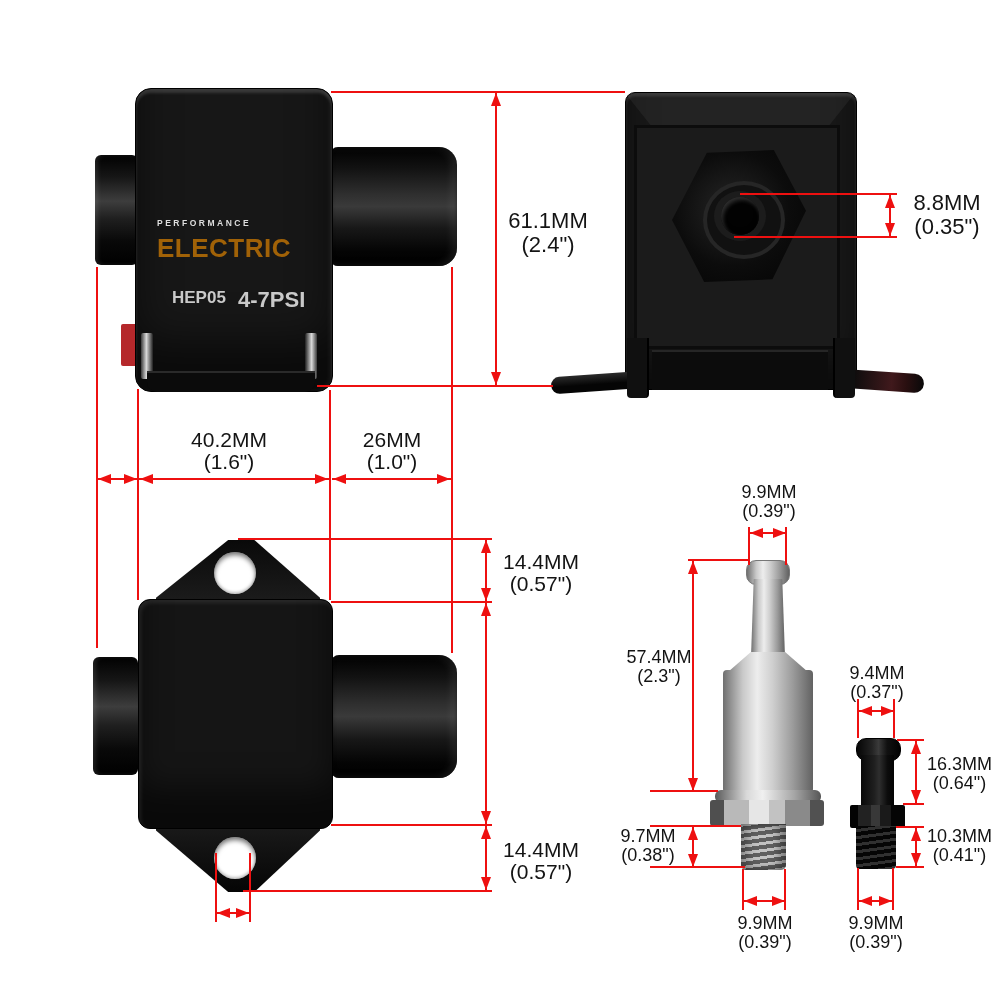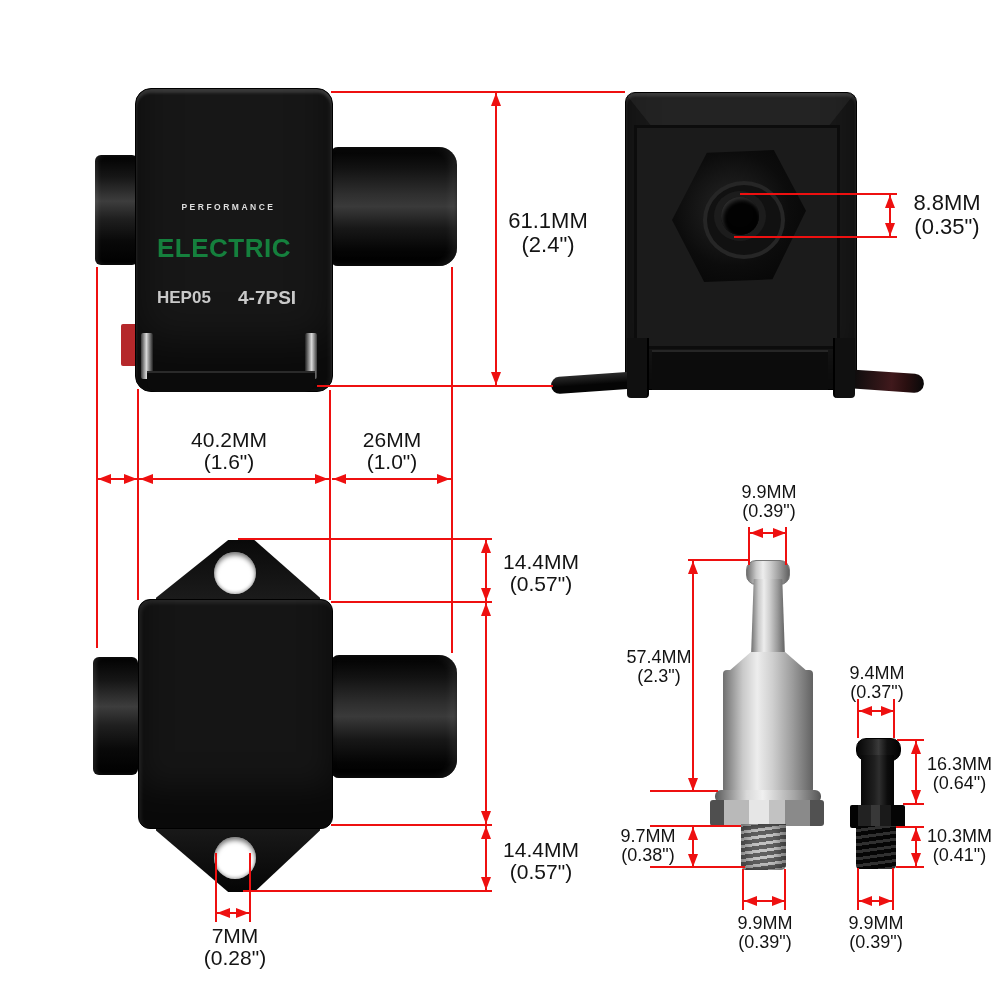--- a/index.html
+++ b/index.html
@@ -48,24 +48,24 @@
 
   <div class="logobox" style="left:160px;top:150px">
       <span>P</span>
     </div>
   <div class="logobox" style="left:208px;top:150px">
       <span>Q</span>
     </div>
   <div class="logobox" style="left:256px;top:150px">
       <span>Y</span>
     </div>
-  <div class="abs" style="left:157px;top:202px;width:143px;z-index:3;text-align:center;font-size:8.5px;letter-spacing:2.5px;font-weight:700;color:#dedede">PERFORMANCE</div>
-  <div class="abs" style="left:157px;top:233px;z-index:3;font-size:26px;font-weight:800;letter-spacing:.5px;color:#15803d">ELECTRIC</div>
-  <div class="abs" style="left:157px;top:288px;z-index:3;font-size:17px;font-weight:800;color:#c9c9c9">HEP05</div>
-  <div class="abs" style="left:238px;top:287px;z-index:3;font-size:19px;font-weight:800;color:#c9c9c9">4-7PSI</div>
+  <div class="abs" style="left:157px;top:218px;width:143px;z-index:3;text-align:left;font-size:8.5px;letter-spacing:2.5px;font-weight:700;color:#dedede">PERFORMANCE</div>
+  <div class="abs" style="left:157px;top:233px;z-index:3;font-size:26px;font-weight:800;letter-spacing:.5px;color:#a16207">ELECTRIC</div>
+  <div class="abs" style="left:172px;top:288px;z-index:3;font-size:17px;font-weight:800;color:#c9c9c9">HEP05</div>
+  <div class="abs" style="left:238px;top:287px;z-index:3;font-size:22px;font-weight:800;color:#c9c9c9">4-7PSI</div>
 
   <div class="abs" style="left:121px;top:324px;width:17px;height:42px;z-index:1;background:#b5282b;border-right:4px solid #6b1113;border-radius:2px"></div>
   <div class="abs" style="left:141px;top:333px;width:12px;height:46px;z-index:3;background:linear-gradient(90deg,#3a3a3a,#d9d9d9 45%,#1f1f1f);border-radius:2px"></div>
   <div class="abs" style="left:305px;top:333px;width:12px;height:46px;z-index:3;background:linear-gradient(90deg,#1f1f1f,#d9d9d9 55%,#3a3a3a);border-radius:2px"></div>
   <div class="abs" style="left:147px;top:371px;width:168px;height:19px;z-index:3;background:#0b0b0b;border-top:2px solid #2a2a2a;border-radius:0 0 10px 10px"></div>
 
   <div class="abs" style="left:625px;top:92px;width:230px;height:296px;z-index:1;background:#181818;border:1px solid #000;border-radius:10px;box-shadow:inset 0 3px 3px rgba(255,255,255,.12),inset 0 -30px 30px rgba(0,0,0,.5)"></div>
   <div class="abs" style="left:625px;top:93px;width:230px;height:52px;z-index:1;background:rgba(255,255,255,.05);clip-path:polygon(0 0,100% 0,82% 100%,18% 100%)"></div>
   <div class="abs" style="left:637px;top:128px;width:200px;height:218px;z-index:1;background:#1b1b1b;box-shadow:0 0 0 3px #0c0c0c"></div>
   <div class="abs" style="left:672px;top:150px;width:134px;height:132px;z-index:2;clip-path:polygon(26% 2%,76% 0%,100% 46%,75% 98%,24% 100%,0% 53%);background:radial-gradient(circle at 45% 45%,#262626 0%,#0c0c0c 55%,#030303 100%)"></div>
@@ -164,24 +164,20 @@
   <div class="dimlabel" style="left:491px;top:839px;width:100px">
     <span>14.4MM</span>
     <span>(0.57")</span>
   </div>
 
   <div class="v" style="left:215px;top:853px;height:69px"></div>
   <div class="v" style="left:249px;top:853px;height:69px"></div>
   <div class="h" style="left:217px;top:912px;width:33px"></div>
   <div class="a l" style="left:217px;top:908px"></div>
   <div class="a r" style="left:236px;top:908px"></div>
-  <div class="dimlabel" style="left:185px;top:925px;width:100px">
-    <span>7MM</span>
-    <span>(0.28")</span>
-  </div>
 
   <div class="dimlabel small" style="left:719px;top:483px;width:100px">
     <span>9.9MM</span>
     <span>(0.39")</span>
   </div>
   <div class="v" style="left:748px;top:527px;height:38px"></div>
   <div class="v" style="left:785px;top:527px;height:38px"></div>
   <div class="h" style="left:750px;top:532px;width:36px"></div>
   <div class="a l" style="left:750px;top:528px"></div>
   <div class="a r" style="left:773px;top:528px"></div>

